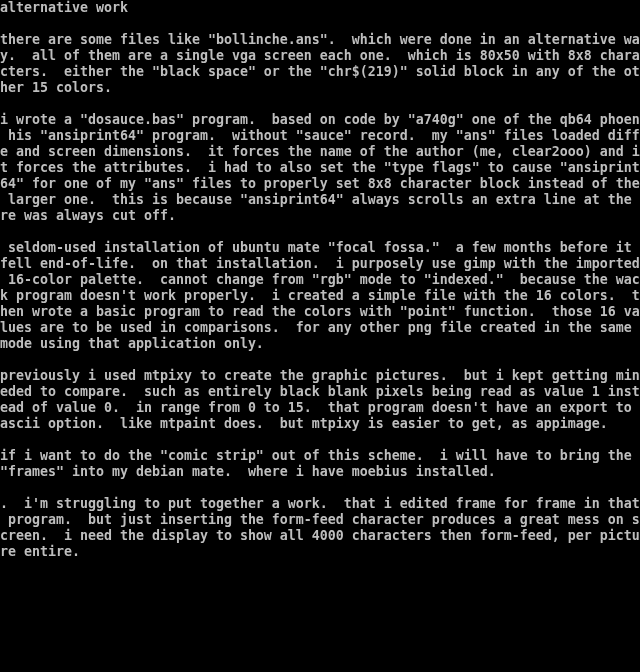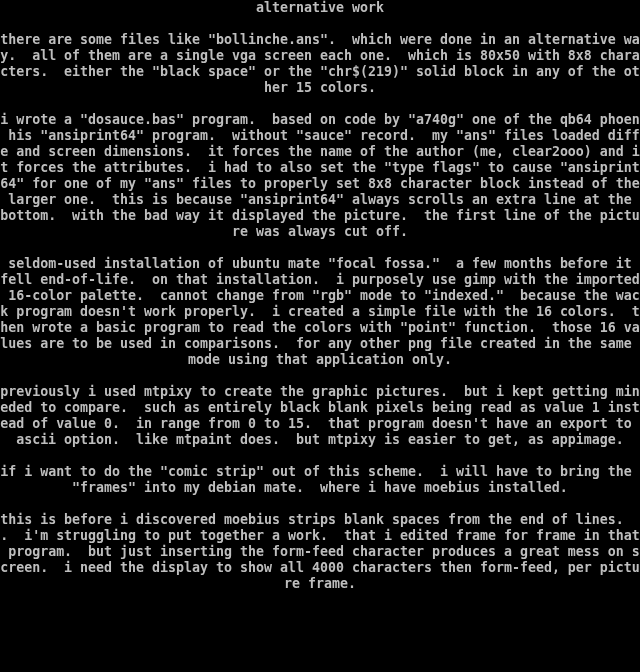--- a/index.html
+++ b/index.html
@@ -15,21 +15,20 @@
   .screen {
     width: 640px;
     height: 672px;
     background: var(--bg, #000000);
     color: var(--fg, #bebebe);
     font-family: "DejaVu Sans Mono", "Liberation Mono", monospace;
     font-weight: bold;
     font-size: 13.29px;
     line-height: 16px;
     overflow: hidden;
-    text-align: center;
   }
   .line {
     height: 16px;
     white-space: pre;
     overflow: hidden;
   }
 </style>
 </head>
 <body>
 
@@ -41,38 +40,36 @@
       <div class="line">y.  all of them are a single vga screen each one.  which is 80x50 with 8x8 chara</div>
       <div class="line">cters.  either the "black space" or the "chr$(219)" solid block in any of the ot</div>
       <div class="line">her 15 colors.</div>
       <div class="line"> </div>
       <div class="line">i wrote a "dosauce.bas" program.  based on code by "a740g" one of the qb64 phoen</div>
       <div class="line"> his "ansiprint64" program.  without "sauce" record.  my "ans" files loaded diff</div>
       <div class="line">e and screen dimensions.  it forces the name of the author (me, clear2ooo) and i</div>
       <div class="line">t forces the attributes.  i had to also set the "type flags" to cause "ansiprint</div>
       <div class="line">64" for one of my "ans" files to properly set 8x8 character block instead of the</div>
       <div class="line"> larger one.  this is because "ansiprint64" always scrolls an extra line at the </div>
-      <div class="line">bottom.  with the bad way it displayed the picture.  the first line of the pictu</div>
       <div class="line">re was always cut off.</div>
       <div class="line"> </div>
       <div class="line"> seldom-used installation of ubuntu mate "focal fossa."  a few months before it </div>
       <div class="line">fell end-of-life.  on that installation.  i purposely use gimp with the imported</div>
       <div class="line"> 16-color palette.  cannot change from "rgb" mode to "indexed."  because the wac</div>
       <div class="line">k program doesn't work properly.  i created a simple file with the 16 colors.  t</div>
       <div class="line">hen wrote a basic program to read the colors with "point" function.  those 16 va</div>
       <div class="line">lues are to be used in comparisons.  for any other png file created in the same </div>
       <div class="line">mode using that application only.</div>
       <div class="line"> </div>
       <div class="line">previously i used mtpixy to create the graphic pictures.  but i kept getting min</div>
       <div class="line">eded to compare.  such as entirely black blank pixels being read as value 1 inst</div>
       <div class="line">ead of value 0.  in range from 0 to 15.  that program doesn't have an export to </div>
       <div class="line">ascii option.  like mtpaint does.  but mtpixy is easier to get, as appimage.</div>
       <div class="line"> </div>
       <div class="line">if i want to do the "comic strip" out of this scheme.  i will have to bring the </div>
       <div class="line">"frames" into my debian mate.  where i have moebius installed.</div>
       <div class="line"> </div>
-      <div class="line">this is before i discovered moebius strips blank spaces from the end of lines.  </div>
       <div class="line">.  i'm struggling to put together a work.  that i edited frame for frame in that</div>
       <div class="line"> program.  but just inserting the form-feed character produces a great mess on s</div>
       <div class="line">creen.  i need the display to show all 4000 characters then form-feed, per pictu</div>
-      <div class="line">re frame.</div>
+      <div class="line">re entire.</div>
     </div>
 </div>
 
 </body></html>

